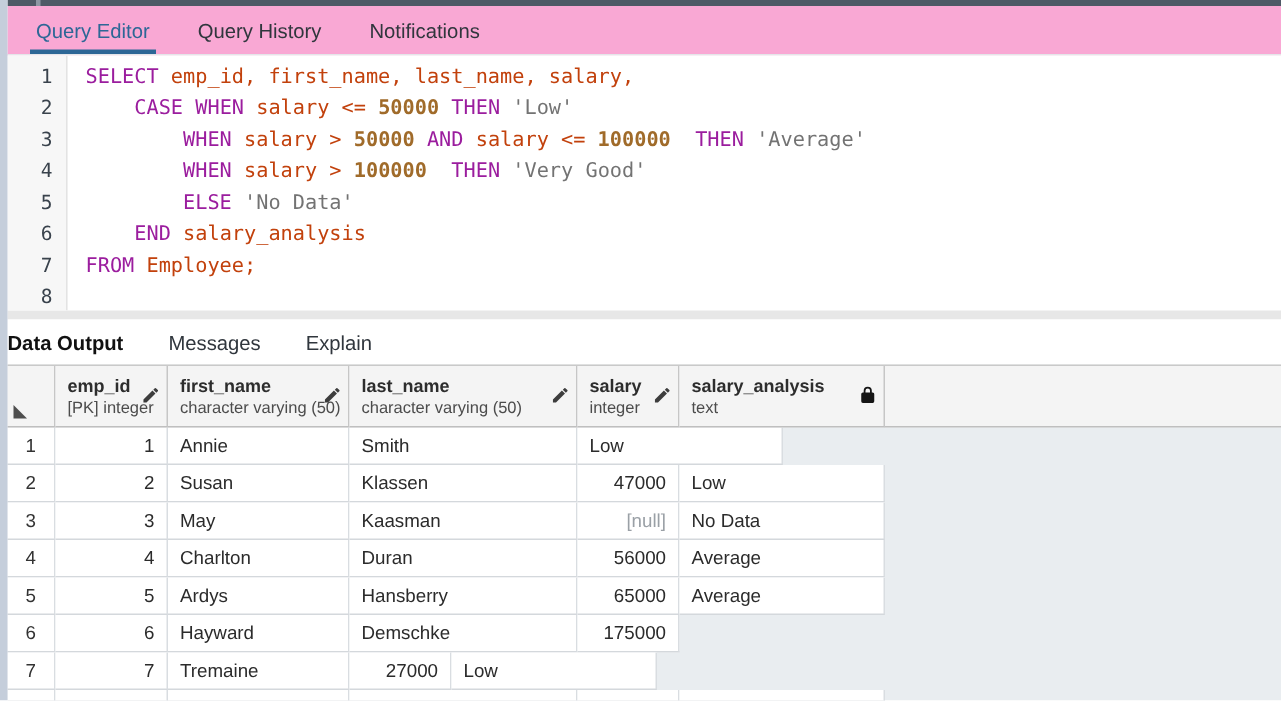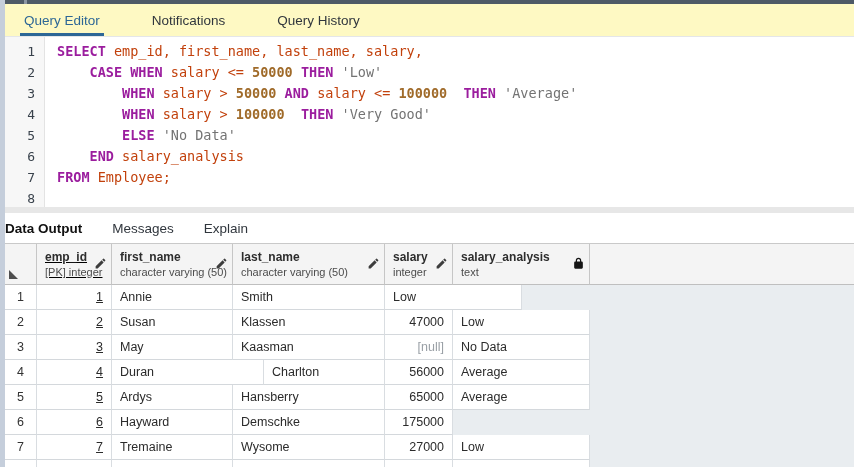--- a/index.html
+++ b/index.html
@@ -14,22 +14,22 @@
   .left-strip {
     position: absolute; left: 0; top: 0; width: 5px; height: 467px;
     background: #c5cedb; z-index: 5;
   }
 
   .topbar { height: 4px; background: #4e5a66; position: relative; }
   .topbar .tick { position: absolute; left: 19px; top: 0; width: 3px; height: 4px; background: #8d97a3; }
 
   
   .tabbar {
-    height: 33px; background: #fef9c3; border-bottom: 1px solid #e4e6e9;
-    display: flex; align-items: stretch; padding-left: 15px; gap: 20px;
+    height: 33px; background: #f9a8d4; border-bottom: 1px solid #e4e6e9;
+    display: flex; align-items: stretch; padding-left: 15px;
   }
   .tab {
     display: flex; align-items: center; padding: 0 4px; margin-right: 24px;
     font-size: 13.5px; color: #30363d; cursor: pointer;
     border-bottom: 3px solid transparent; padding-top: 3px;
   }
   .tab.active { color: #2d6796; border-bottom-color: #2d6796; }
 
   
   .editor { height: 170px; display: flex; background: #fff; overflow: hidden; }
@@ -39,21 +39,21 @@
   }
   .gutter .ln {
     font-family: "DejaVu Sans Mono", monospace; font-size: 13px;
     line-height: 21px; color: #39424c; padding-right: 9px;
   }
   .code {
     flex: 1; padding: 4px 0 0 12px;
     font-family: "DejaVu Sans Mono", monospace; font-size: 13.5px;
     line-height: 21px; white-space: pre; color: #1f1f1f; cursor: text;
   }
-  .tk-kw  { color: #9b1d9e; font-weight: bold; }
+  .tk-kw  { color: #9b1d9e; font-weight: normal; }
   .tk-num { color: #a06b2a; font-weight: bold; }
   .tk-str { color: #737373; }
   .tk-pl  { color: #c2410c; }
 
   .splitter { height: 6px; background: #e7e7e7; cursor: row-resize; }
 
   
   .outtabs {
     height: 30px; background: #fff; display: flex; align-items: center;
     text-align: center;
@@ -84,39 +84,39 @@
   .gc {
     background: #fff; border-right: 1px solid #d9dde1; border-bottom: 1px solid #d4d8dc;
     font-size: 12.5px; color: #2b2b2b; line-height: 24px;
     padding: 0 8px; white-space: nowrap; overflow: hidden; cursor: cell;
   }
   .gc.rownum { width: 32px; text-align: center; padding: 0 4px; color: #333; cursor: pointer; }
   .gc.al-r { text-align: right; }
   .gc.nullval { color: #9aa0a6; }
 
   
-  .cw-0 { width: 75px; text-decoration: underline; }
+  .cw-0 { width: 75px; }
   .cw-1 { width: 121px; }
   .cw-2 { width: 152px; }
   .cw-3 { width: 68px; }
   .cw-4 { width: 137px; }
 </style>
 </head>
 <body>
 
 <div class="app">
   <div class="left-strip"></div>
   <div class="topbar">
       <div class="tick"></div>
     </div>
 
   <div class="tabbar">
       <div class="tab active">Query Editor</div>
+      <div class="tab">Query History</div>
       <div class="tab">Notifications</div>
-      <div class="tab">Query History</div>
     </div>
 
   <div class="editor">
     <div class="gutter">
         <div class="ln">1</div>
         <div class="ln">2</div>
         <div class="ln">3</div>
         <div class="ln">4</div>
         <div class="ln">5</div>
         <div class="ln">6</div>
@@ -206,22 +206,22 @@
           <div class="gc rownum">3</div>
           <div class="gc cw-0 al-r">3</div>
           <div class="gc cw-1">May</div>
           <div class="gc cw-2">Kaasman</div>
           <div class="gc cw-3 al-r nullval">[null]</div>
           <div class="gc cw-4">No Data</div>
         </div>
         <div class="grow">
           <div class="gc rownum">4</div>
           <div class="gc cw-0 al-r">4</div>
+          <div class="gc cw-1">Charlton</div>
           <div class="gc cw-2">Duran</div>
-          <div class="gc cw-1">Charlton</div>
           <div class="gc cw-3 al-r">56000</div>
           <div class="gc cw-4">Average</div>
         </div>
         <div class="grow">
           <div class="gc rownum">5</div>
           <div class="gc cw-0 al-r">5</div>
           <div class="gc cw-1">Ardys</div>
           <div class="gc cw-2">Hansberry</div>
           <div class="gc cw-3 al-r">65000</div>
           <div class="gc cw-4">Average</div>
@@ -230,21 +230,20 @@
           <div class="gc rownum">6</div>
           <div class="gc cw-0 al-r">6</div>
           <div class="gc cw-1">Hayward</div>
           <div class="gc cw-2">Demschke</div>
           <div class="gc cw-3 al-r">175000</div>
         </div>
         <div class="grow">
           <div class="gc rownum">7</div>
           <div class="gc cw-0 al-r">7</div>
           <div class="gc cw-1">Tremaine</div>
-          <div class="gc cw-2">Wysome</div>
           <div class="gc cw-3 al-r">27000</div>
           <div class="gc cw-4">Low</div>
         </div>
         <div class="grow partial">
           <div class="gc rownum"></div>
           <div class="gc cw-0"></div>
           <div class="gc cw-1"></div>
           <div class="gc cw-2"></div>
           <div class="gc cw-3"></div>
           <div class="gc cw-4"></div>

